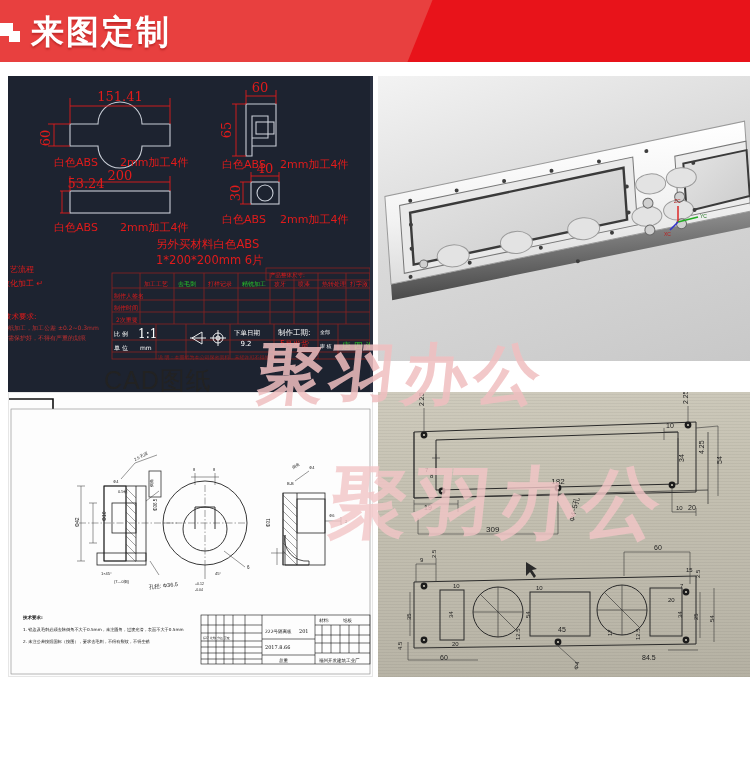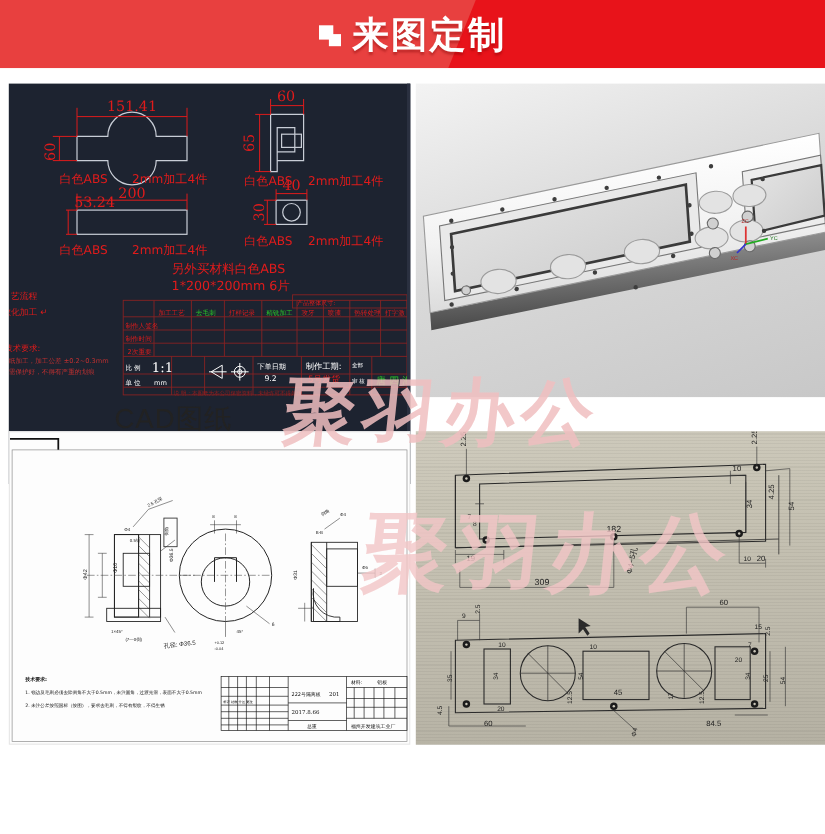--- a/index.html
+++ b/index.html
@@ -14,21 +14,21 @@
   .banner{
     position:relative; width:750px; height:62px;
     background:#e8131a; overflow:hidden;
   }
   .banner-skew{
     position:absolute; left:-60px; top:0; width:480px; height:62px;
     background:#e8403f; transform:skewX(-22deg);
   }
   .banner-inner{
     position:absolute; left:0; top:0; width:750px; height:62px;
-    display:flex; align-items:center; justify-content:center; gap:11px;
+    display:flex; align-items:center; gap:11px;
   }
   .banner-icon{
     position:relative; width:20px; height:20px; margin-top:4px; flex:none;
   }
   .banner-icon .sq1{
     position:absolute; left:0; top:0; width:13px; height:13px; background:#fff;
   }
   .banner-icon .sq2{
     position:absolute; left:9px; top:8px; width:11px; height:11px; background:#fff;
   }

